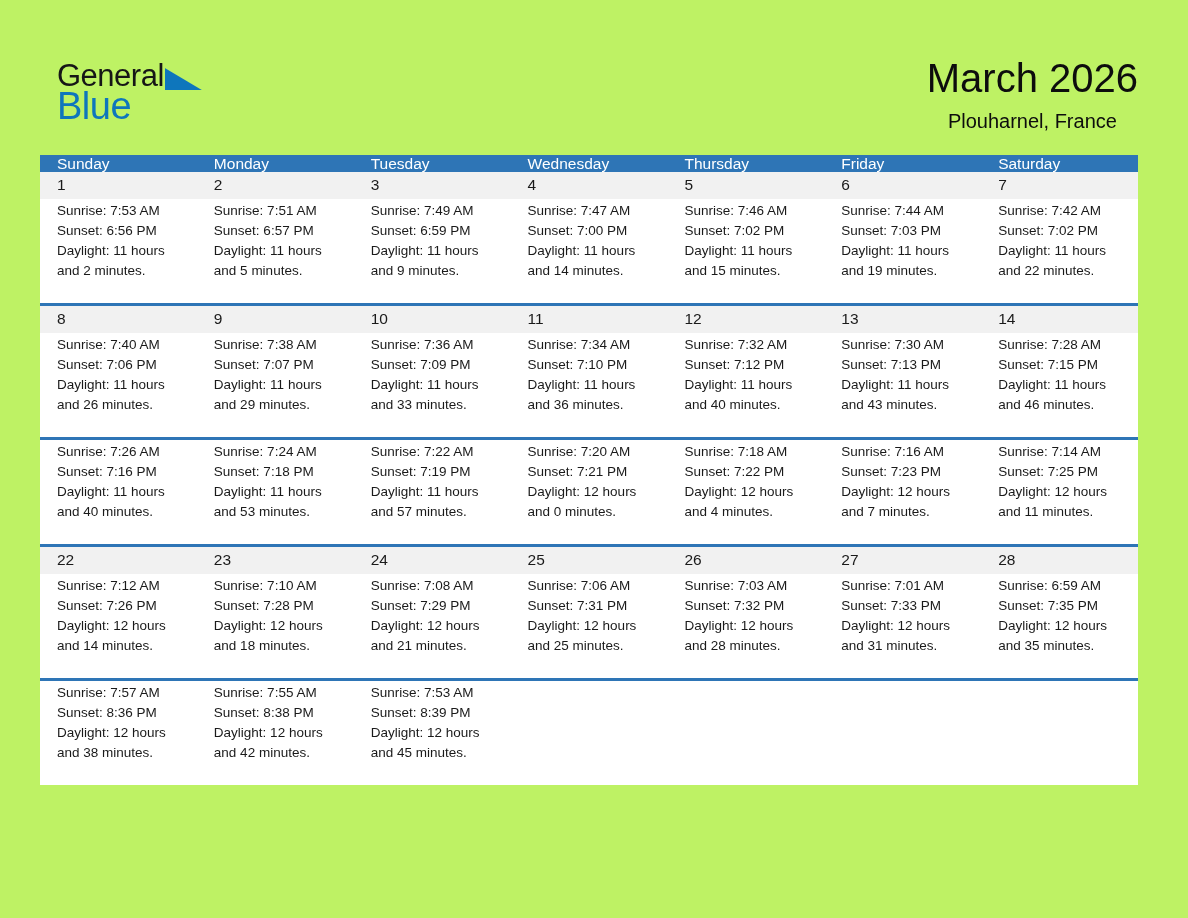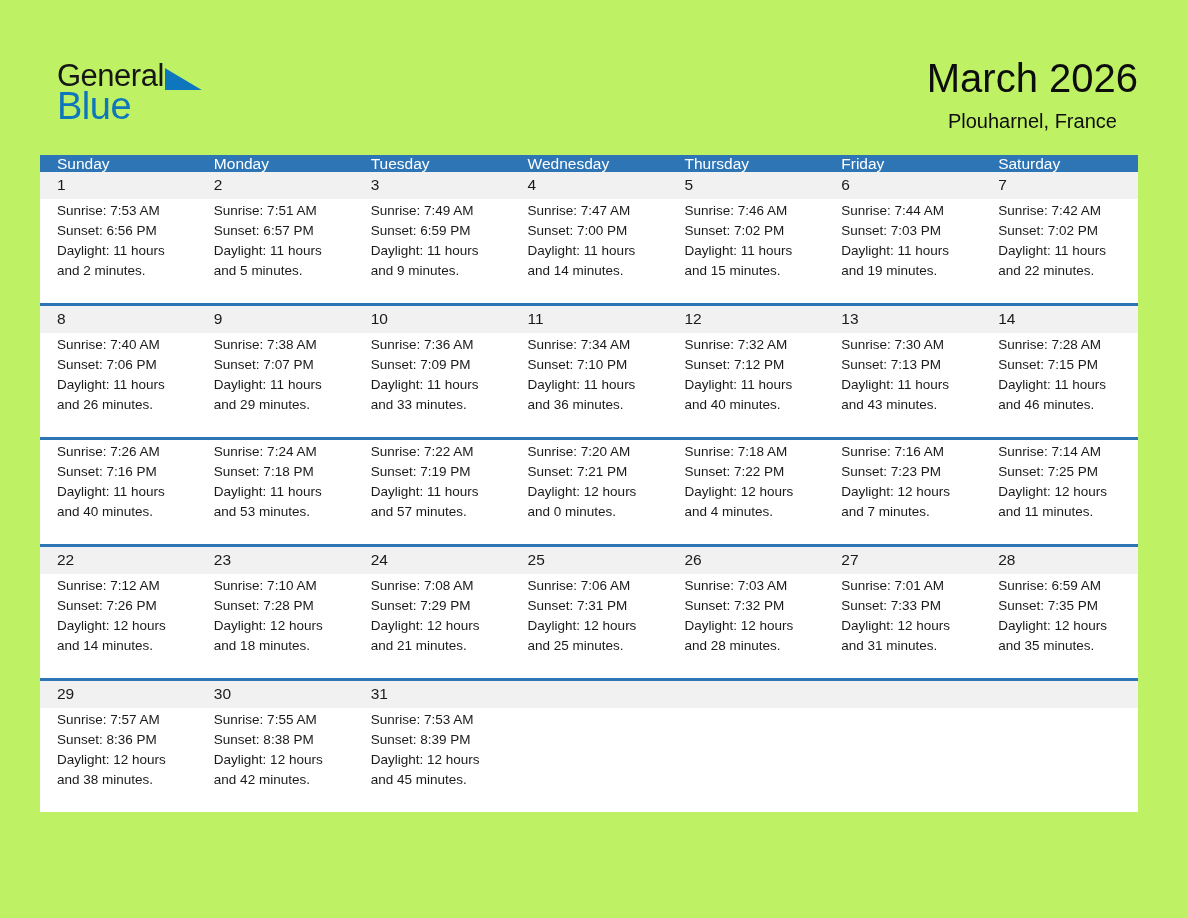--- a/index.html
+++ b/index.html
@@ -267,29 +267,20 @@
             </div>
             <div class="day-content">
               <div class="day-line">Sunrise: 6:59 AM</div>
               <div class="day-line">Sunset: 7:35 PM</div>
               <div class="day-line">Daylight: 12 hours</div>
               <div class="day-line">and 35 minutes.</div>
             </div>
           </div>
         </div>
         <div class="week-row">
-          <div class="num-band">
-            <div class="num-cell">29</div>
-            <div class="num-cell">30</div>
-            <div class="num-cell">31</div>
-            <div class="num-cell"></div>
-            <div class="num-cell"></div>
-            <div class="num-cell"></div>
-            <div class="num-cell"></div>
-          </div>
           <div class="content-band">
             <div class="day-content">
               <div class="day-line">Sunrise: 7:57 AM</div>
               <div class="day-line">Sunset: 8:36 PM</div>
               <div class="day-line">Daylight: 12 hours</div>
               <div class="day-line">and 38 minutes.</div>
             </div>
             <div class="day-content">
               <div class="day-line">Sunrise: 7:55 AM</div>
               <div class="day-line">Sunset: 8:38 PM</div>

